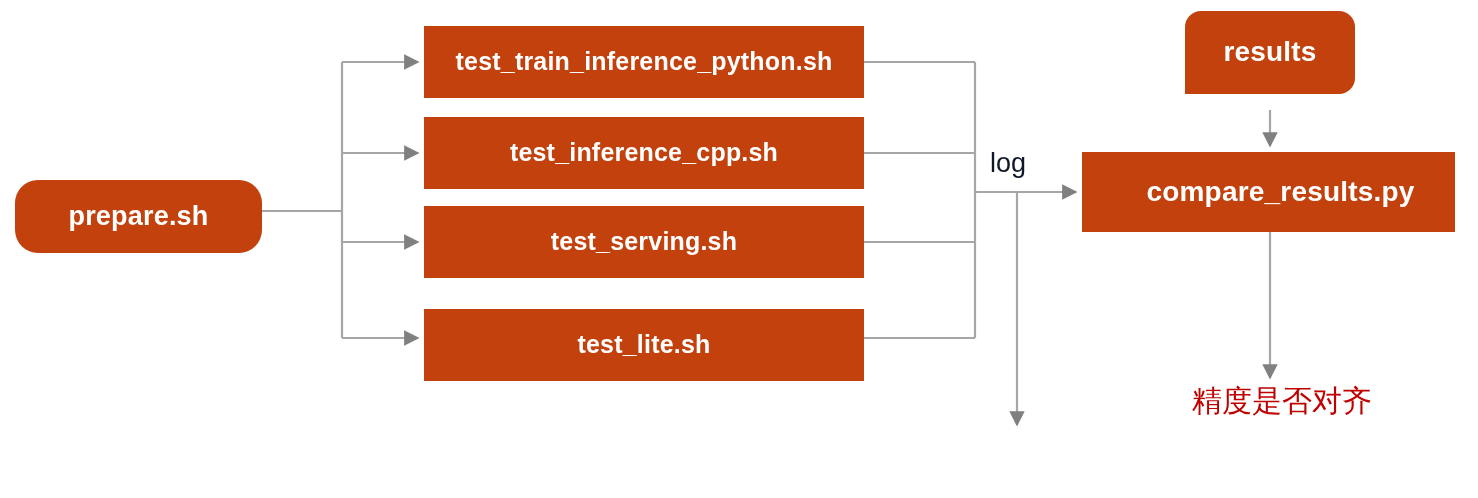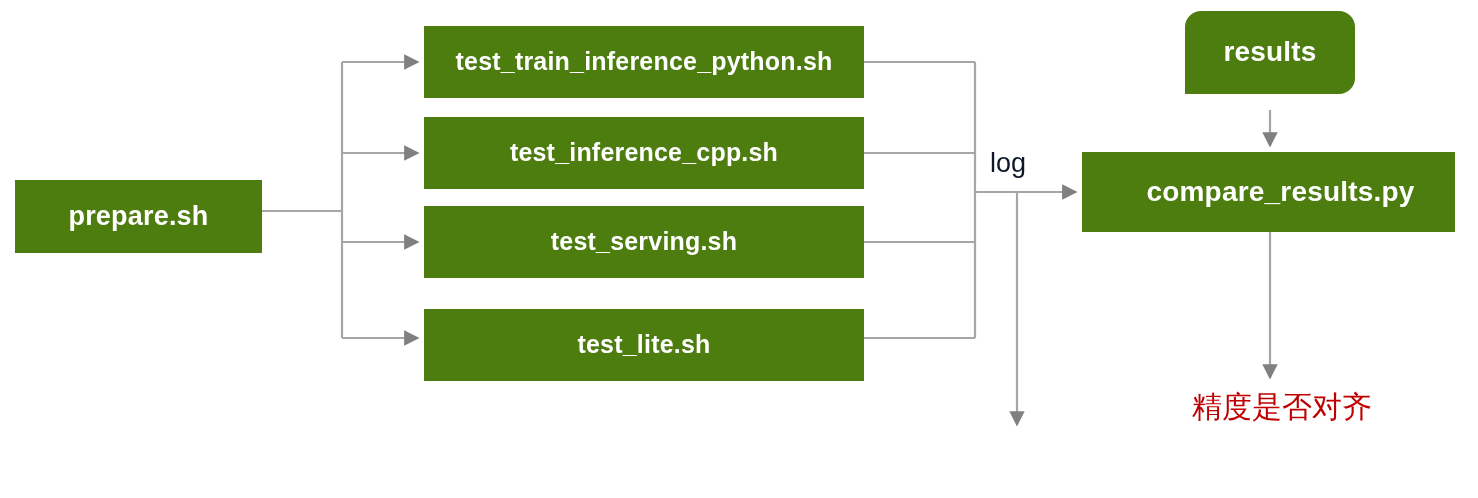--- a/index.html
+++ b/index.html
@@ -23,32 +23,33 @@
     width: 1478px;
     height: 498px;
     pointer-events: none;
   }
   .node {
     position: absolute;
     display: flex;
     align-items: center;
     justify-content: center;
     box-sizing: border-box;
-    background: #4d7c0f;
+    background: #c2410c;
     color: #ffffff;
     font-weight: bold;
     letter-spacing: 0.2px;
     text-align: center;
     line-height: 1.1;
     white-space: nowrap;
     z-index: 2;
   }
   .node-prepare {
     left: 15px;  top: 180px;  width: 247px; height: 73px;
     font-size: 27px;
+    border-radius: 23px;
   }
   .node-test {
     left: 424px; width: 440px; height: 72px;
   }
   .node-test-0 { top: 26px;  font-size: 25px; }
   .node-test-1 { top: 117px; font-size: 25px; }
   .node-test-2 { top: 206px; font-size: 25px; }
   .node-test-3 { top: 302px; font-size: 25px; margin-top: 7px; }
   .node-results {
     left: 1185px; top: 11px; width: 170px; height: 83px;
@@ -70,21 +71,20 @@
   }
   .label-log { left: 990px; top: 150px; }
   .note {
     position: absolute;
     color: #C00000;
     font-size: 30px;
     font-weight: normal;
     line-height: 1;
     white-space: nowrap;
     z-index: 3;
-    margin-top: 6px;
   }
   .note-function { left: 915px;  top: 449px; }
   .note-accuracy { left: 1192px; top: 386px; }
 </style>
 </head>
 <body>
 
 <div id="canvas">
 
   <svg id="wires" viewBox="0 0 1478 498" width="1478" height="498" xmlns="http://www.w3.org/2000/svg">

